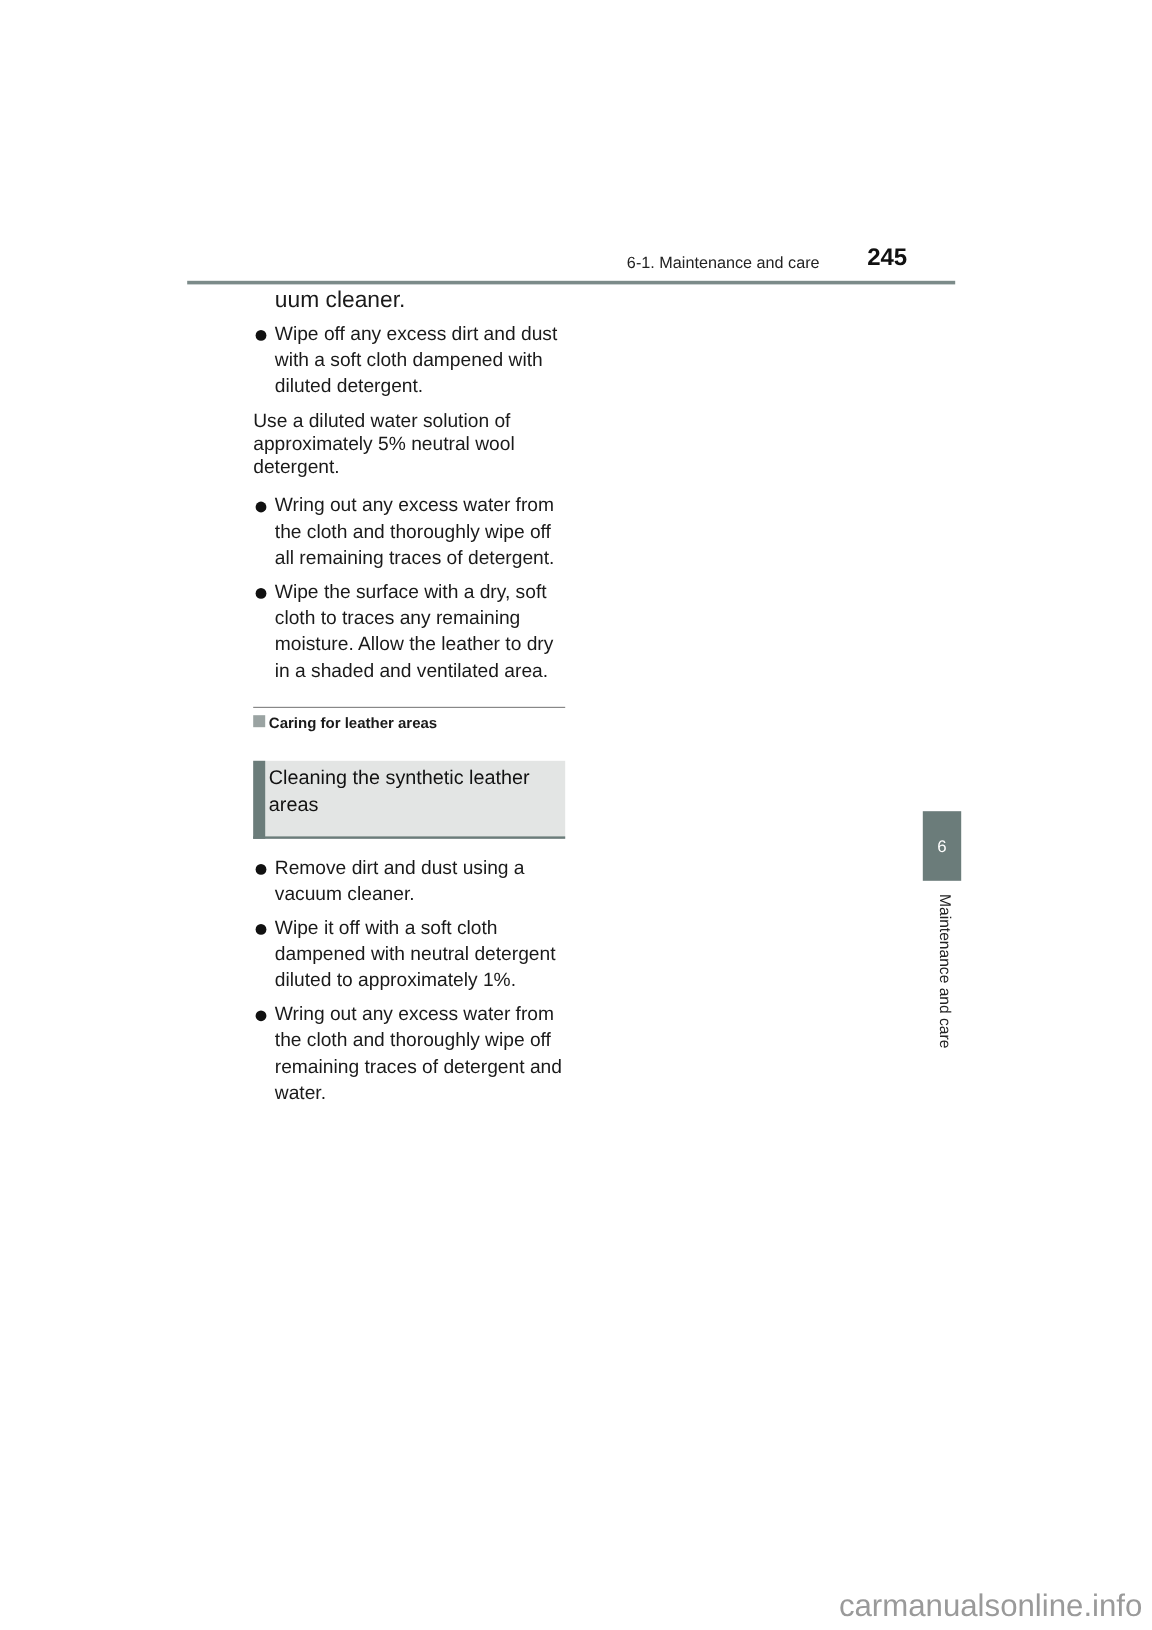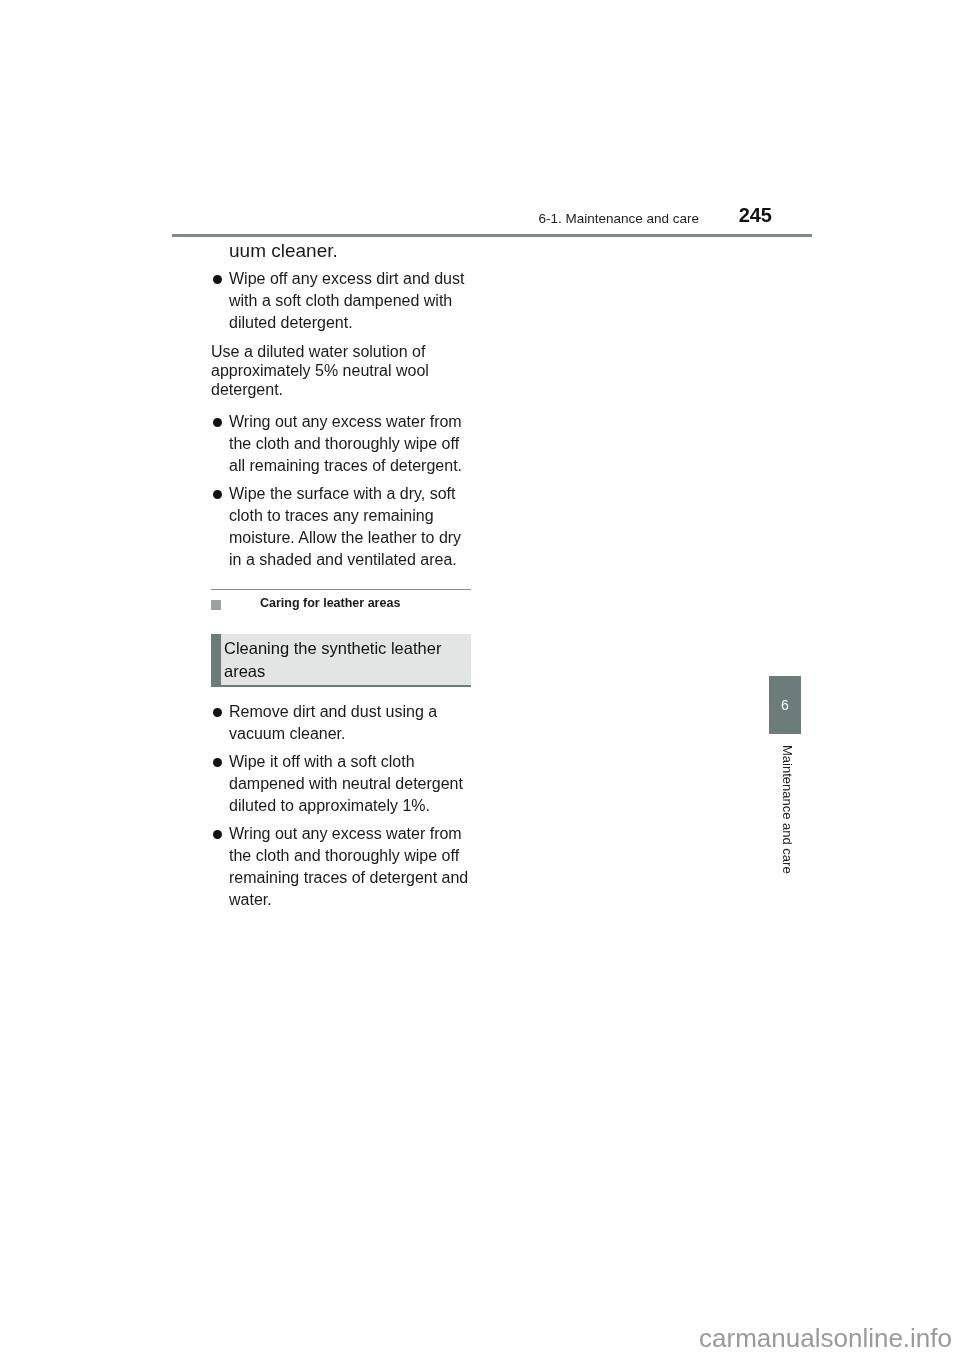--- a/index.html
+++ b/index.html
@@ -1,21 +1,21 @@
 <!DOCTYPE html>
 <html><head>
   <meta charset="utf-8">
   <style>
     html, body { margin: 0; padding: 0; }
     body {
       width: 960px; height: 1358px; background: #ffffff; position: relative;
       font-family: "Liberation Sans", sans-serif; color: #1a1a1a; overflow: hidden;
     }
     .header {
-      position: absolute; left: 172px; top: 200px; width: 640px; height: 34px;
+      position: absolute; left: 156px; top: 200px; width: 640px; height: 34px;
       border-bottom: 3px solid #7c8b89;
     }
     .header-section {
       position: absolute; right: 113px; top: 11px; font-size: 13.5px; color: #222;
     }
     .header-page {
       position: absolute; right: 40px; top: 4px; font-size: 20px; font-weight: bold; color: #111;
     }
     .tab {
       position: absolute; left: 769px; top: 676px; width: 32px; height: 58px;
@@ -27,26 +27,26 @@
       writing-mode: vertical-rl; font-size: 13px; color: #222; white-space: nowrap;
     }
     .col { position: absolute; left: 211px; top: 240px; width: 260px; }
     .cont { font-size: 19px; line-height: 22px; margin: 0 0 6px 18px; }
     .bullet { position: relative; font-size: 16px; line-height: 22px; padding-left: 18px; margin-bottom: 6px; }
     .bullet .dot {
       position: absolute; left: 2px; top: 7px; width: 9px; height: 9px; border-radius: 50%; background: #111;
     }
     .note { font-size: 16px; line-height: 19px; margin: 8px 0 12px 0; }
     .rule { border-top: 1px solid #888; margin: 18px 0 6px 0; }
-    .subhead { font-size: 12.5px; font-weight: bold; display: flex; align-items: flex-end; margin-bottom: 4px; gap: 36px; }
+    .subhead { font-size: 12.5px; font-weight: bold; display: flex; align-items: flex-start; margin-bottom: 4px; }
     .subhead .sq { width: 10px; height: 10px; background: #9aa3a2; margin-right: 3px; display: inline-block; }
     .small { font-size: 11.5px; line-height: 15px; }
     .section-head {
       margin: 24px 0 14px 0; background: #e3e5e4; border-left: 10px solid #6b7c7a;
-      border-bottom: 2px solid #6b7c7a; padding: 3px 6px 2px 3px;
+      border-bottom: 2px solid #6b7c7a; padding: 3px 6px 14px 3px;
       font-size: 16.5px; line-height: 23px; color: #111;
     }
     .watermark {
       position: absolute; right: 8px; bottom: 4px; font-size: 26px; color: #9a9a9a; margin-left: 15px;
     }
   </style>
 </head>
 <body>
 
 <div class="header">

